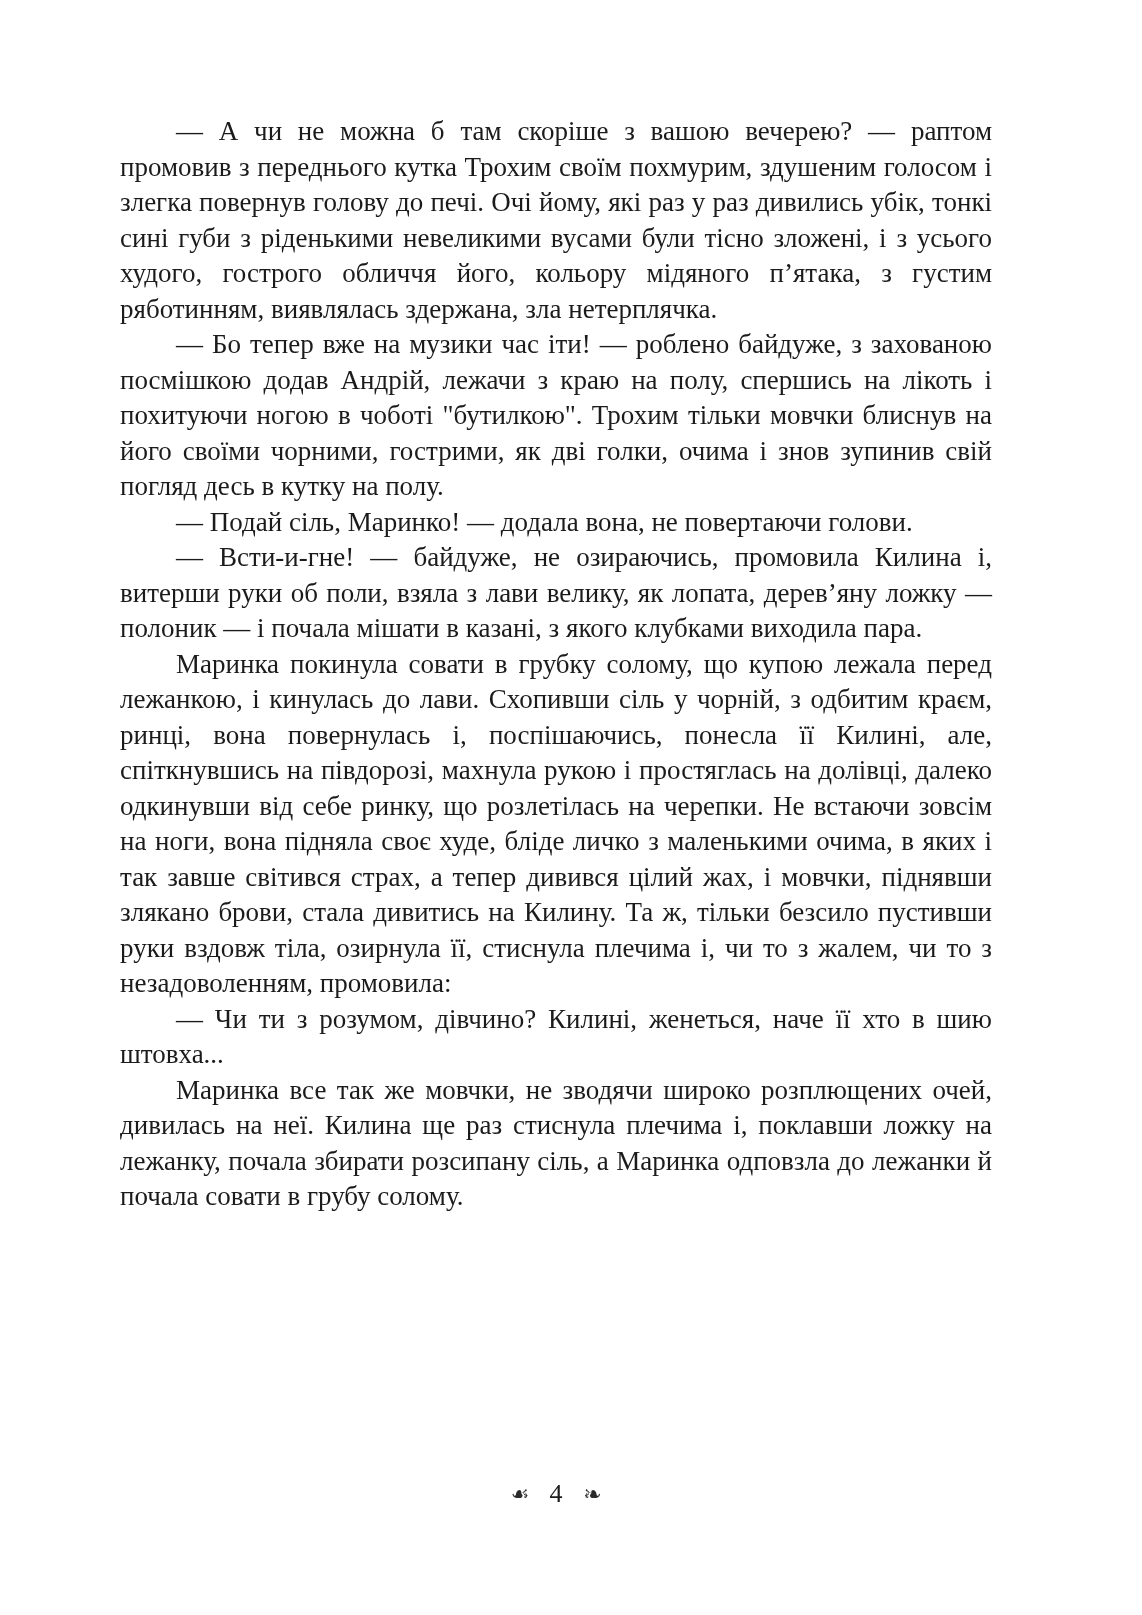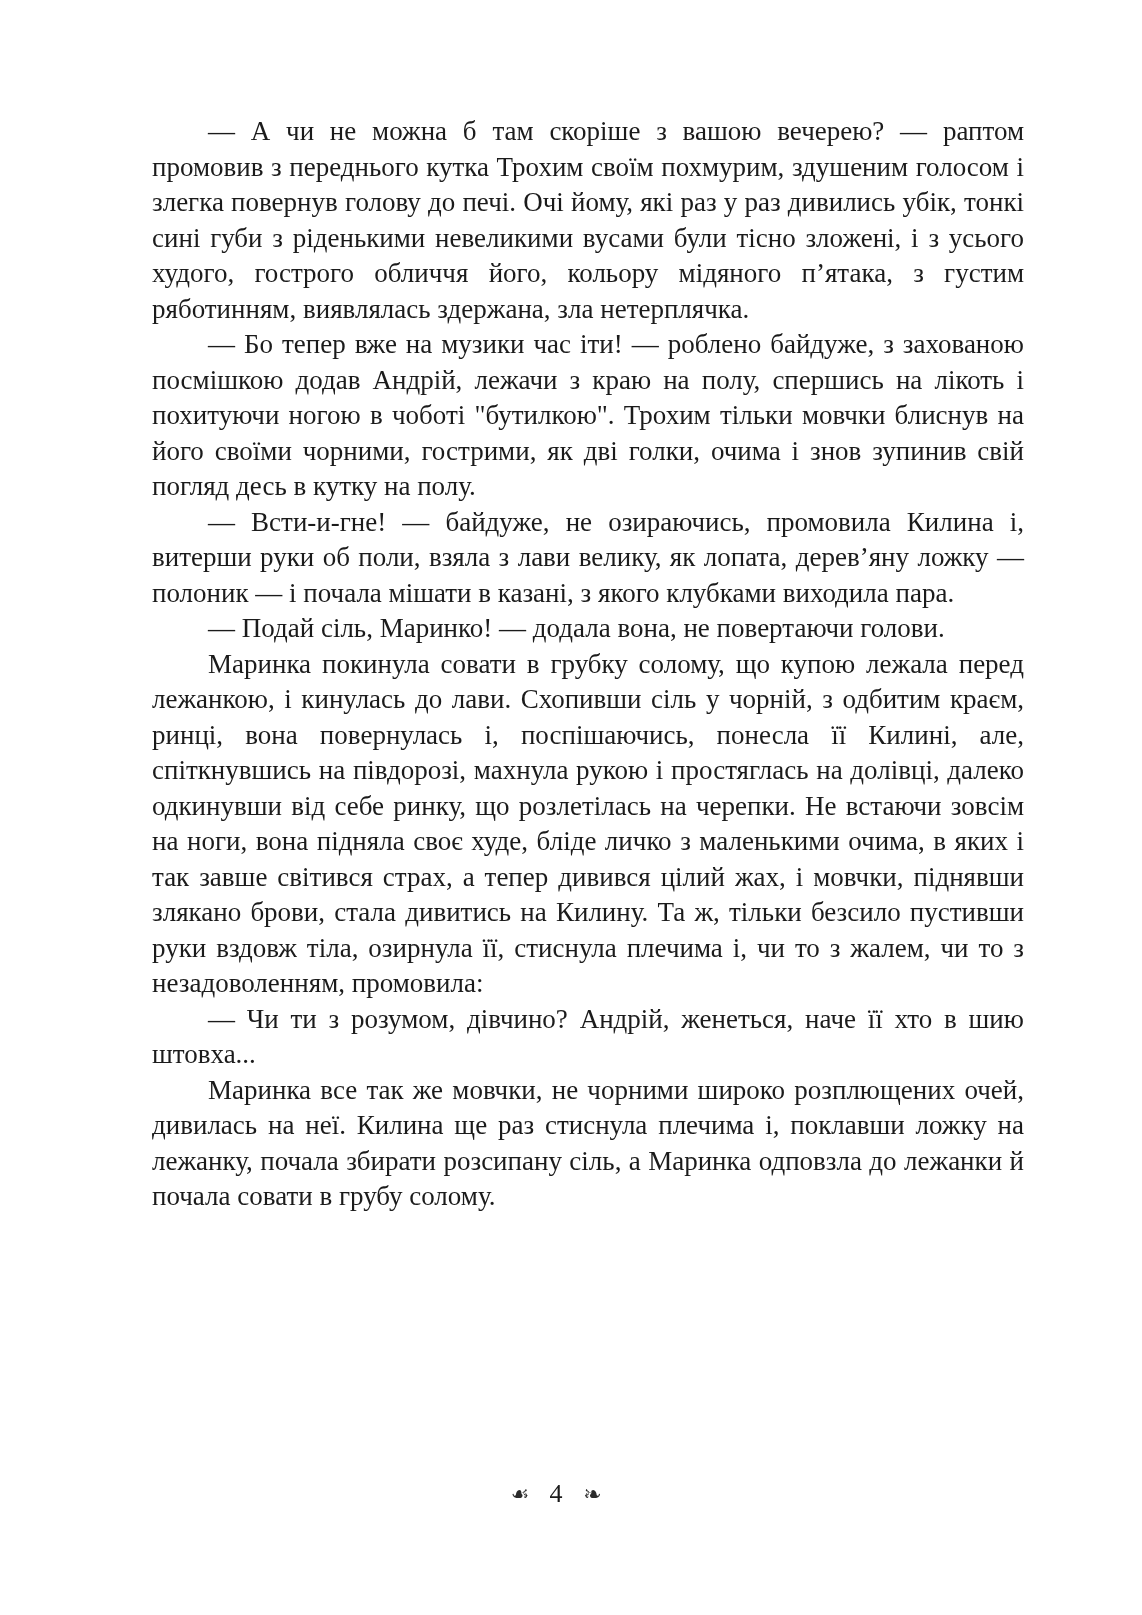--- a/index.html
+++ b/index.html
@@ -20,21 +20,20 @@
     inset: 0;
   }
   .text-block {
     position: absolute;
     left: 120px;
     top: 114px;
     width: 872px;
     font-size: 27px;
     line-height: 35.5px;
     text-align: justify;
-    margin-left: 32px;
   }
   .text-block p {
     margin: 0;
     padding: 0;
     text-indent: 56px;
   }
   .page-footer {
     position: absolute;
     left: 120px;
     top: 1481px;
@@ -61,25 +60,25 @@
   }
 </style>
 </head>
 <body>
 
 <main class="page">
 
   <section class="text-block">
     <p>— А чи не можна б там скоріше з вашою вечерею? — раптом промовив з переднього кутка Трохим своїм похмурим, здушеним голосом і злегка повернув голову до печі. Очі йому, які раз у раз дивились убік, тонкі сині губи з ріденькими невеликими вусами були тісно зложені, і з усього худого, гострого обличчя його, кольору мідяного п’ятака, з густим ряботинням, виявлялась здержана, зла нетерплячка.</p>
     <p>— Бо тепер вже на музики час іти! — роблено байдуже, з захованою посмішкою додав Андрій, лежачи з краю на полу, спершись на лікоть і похитуючи ногою в чоботі "бутилкою". Трохим тільки мовчки блиснув на його своїми чорними, гострими, як дві голки, очима і знов зупинив свій погляд десь в кутку на полу.</p>
+    <p>— Подай сіль, Маринко! — додала вона, не повертаючи голови.</p>
     <p>— Всти-и-гне! — байдуже, не озираючись, промовила Килина і, витерши руки об поли, взяла з лави велику, як лопата, дерев’яну ложку — полоник — і почала мішати в казані, з якого клубками виходила пара.</p>
-    <p>— Подай сіль, Маринко! — додала вона, не повертаючи голови.</p>
     <p>Маринка покинула совати в грубку солому, що купою лежала перед лежанкою, і кинулась до лави. Схопивши сіль у чорній, з одбитим краєм, ринці, вона повернулась і, поспішаючись, понесла її Килині, але, спіткнувшись на півдорозі, махнула рукою і простяглась на долівці, далеко одкинувши від себе ринку, що розлетілась на черепки. Не встаючи зовсім на ноги, вона підняла своє худе, бліде личко з маленькими очима, в яких і так завше світився страх, а тепер дивився цілий жах, і мовчки, піднявши злякано брови, стала дивитись на Килину. Та ж, тільки безсило пустивши руки вздовж тіла, озирнула її, стиснула плечима і, чи то з жалем, чи то з незадоволенням, промовила:</p>
-    <p>— Чи ти з розумом, дівчино? Андрій, женеться, наче її хто в шию штовха...</p>
-    <p>Маринка все так же мовчки, не чорними широко розплющених очей, дивилась на неї. Килина ще раз стиснула плечима і, поклавши ложку на лежанку, почала збирати розсипану сіль, а Маринка одповзла до лежанки й почала совати в грубу солому.</p>
+    <p>— Чи ти з розумом, дівчино? Килині, женеться, наче її хто в шию штовха...</p>
+    <p>Маринка все так же мовчки, не зводячи широко розплющених очей, дивилась на неї. Килина ще раз стиснула плечима і, поклавши ложку на лежанку, почала збирати розсипану сіль, а Маринка одповзла до лежанки й почала совати в грубу солому.</p>
   </section>
 
   <footer class="page-footer">
     <span class="ornament">☙</span>
     <span class="page-number">4</span>
     <span class="ornament mirrored">☙</span>
   </footer>
 
 </main>
 

